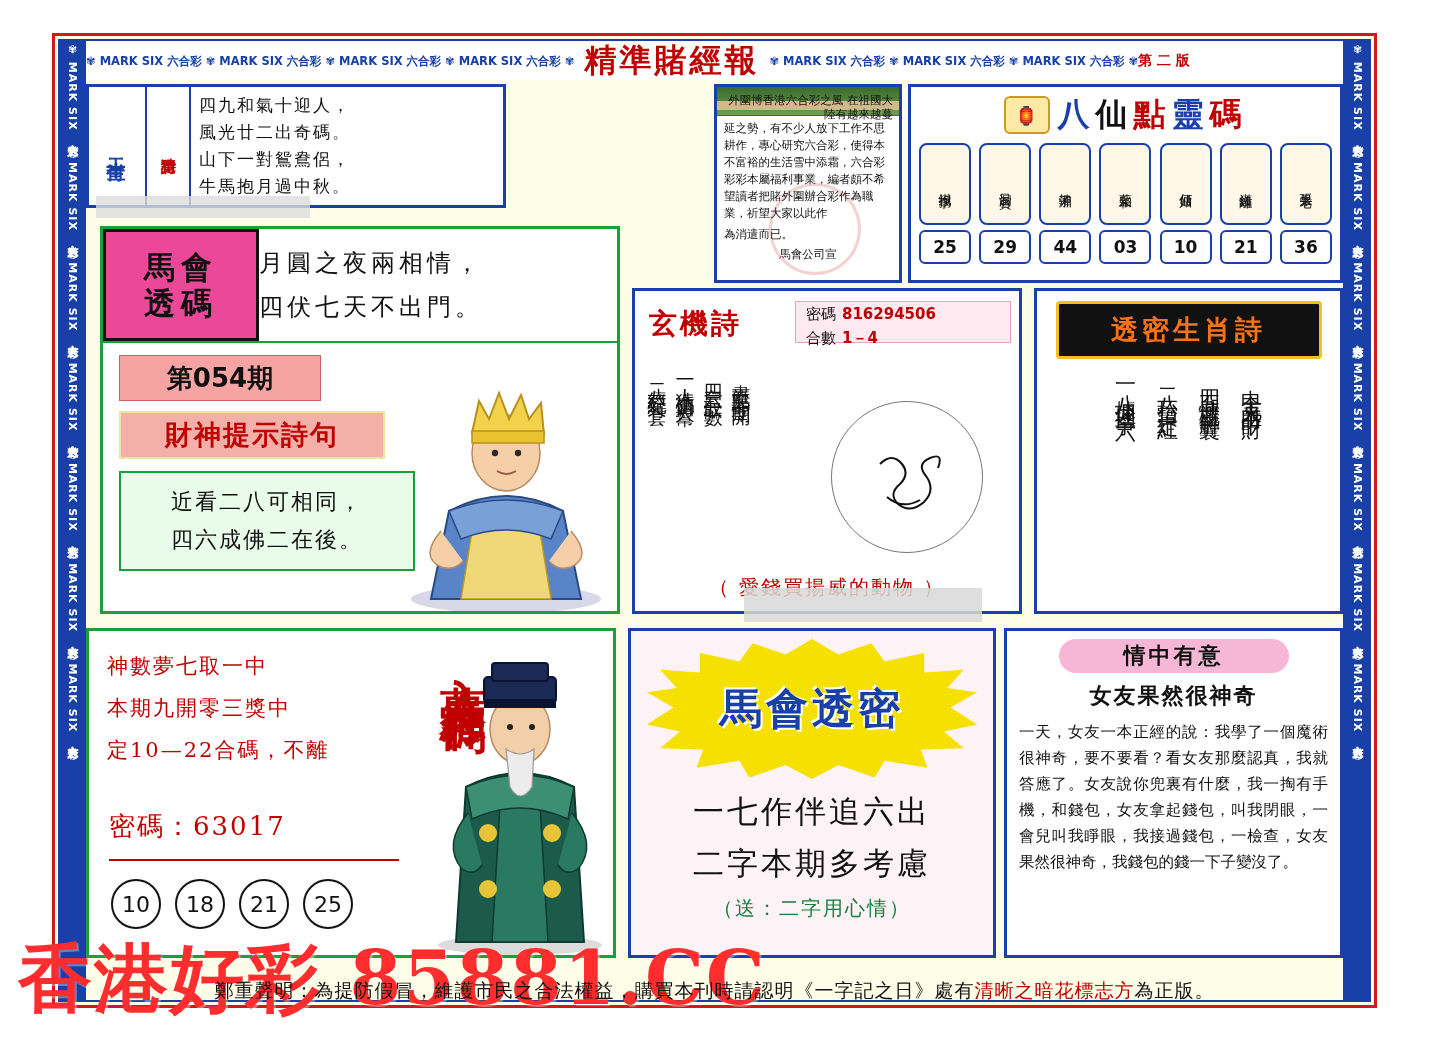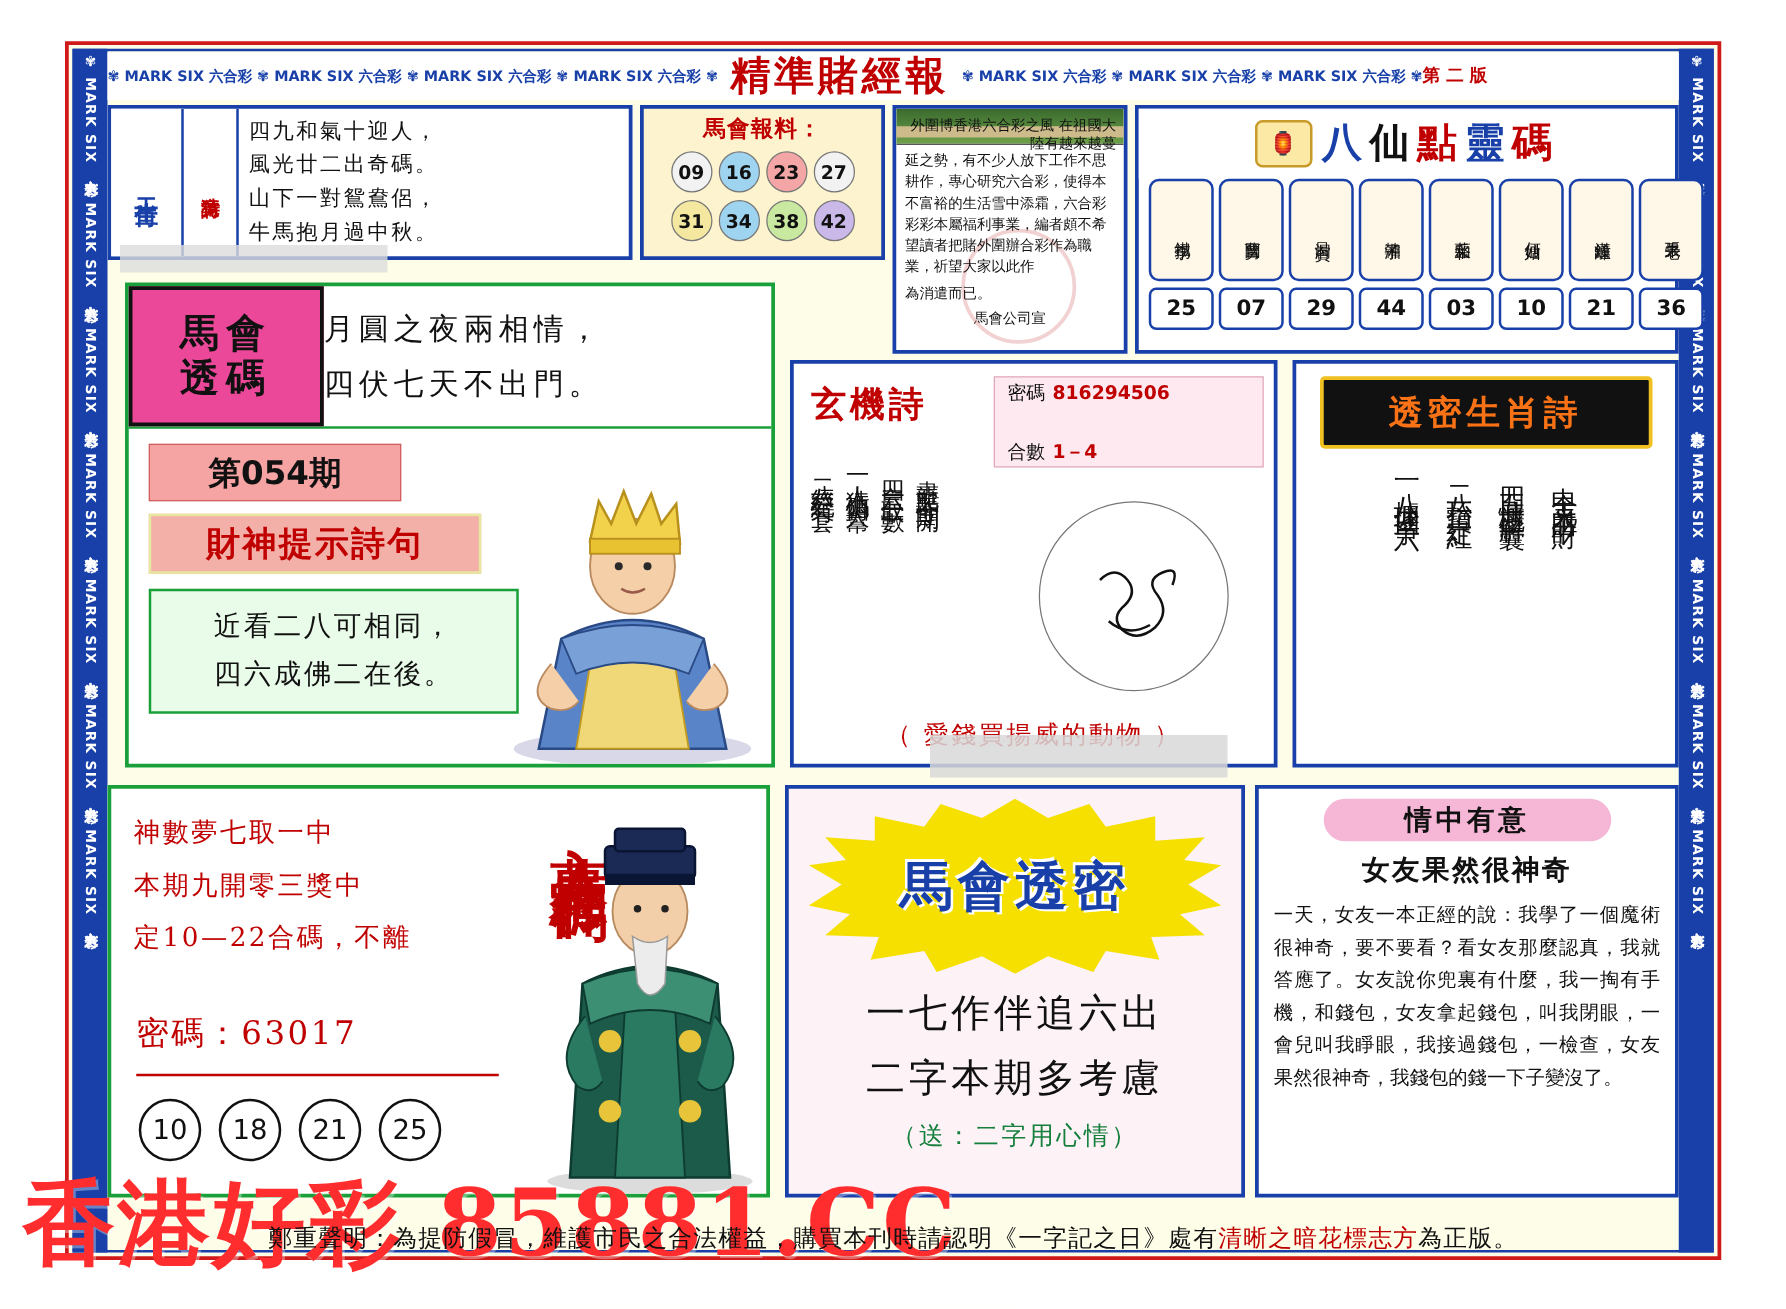--- a/index.html
+++ b/index.html
@@ -197,21 +197,21 @@
     position:absolute;right:6px;bottom:0px;width:210px;height:250px;
   }
   
   .b-xuanji{left:632px;top:288px;width:390px;height:326px;border:3px solid #1840a8;background:#ffffff;}
   .xj-title{
     position:absolute;left:14px;top:14px;
     font-family:"DejaVu Serif","Liberation Serif",serif;
     font-size:28px;font-weight:bold;color:#c00000;letter-spacing:3px;
   }
   .xj-code{
-    position:absolute;right:8px;top:10px;width:216px;height:73px;
+    position:absolute;right:8px;top:10px;width:216px;height:42px;
     background:#fde9ef;border:1px solid #e0a8bf;
     display:flex;flex-direction:column;justify-content:space-between;padding-left:10px;
     box-sizing:border-box;
   }
   .xj-code div{font-size:15px;color:#111;line-height:24px;}
   .xj-code b{color:#c00000;font-weight:bold;margin-left:6px;}
   .xj-verse{
     position:absolute;left:10px;top:78px;display:flex;flex-direction:row-reverse;
     gap:2px;
   }
@@ -371,35 +371,20 @@
       <div class="v2">竟猜詩</div>
     </div>
     <div class="zod-poem">
       <div>四九和氣十迎人，</div>
       <div>風光廿二出奇碼。</div>
       <div>山下一對鴛鴦侶，</div>
       <div>牛馬抱月過中秋。</div>
     </div>
   </div>
 
-  <div class="box b-report">
-    <div class="rep-title">馬會報料：</div>
-    <div class="rep-balls">
-      <div class="ball" style="background:#f2f2f2">09</div>
-      <div class="ball" style="background:#9fd4f0">16</div>
-      <div class="ball" style="background:#f4a6a6">23</div>
-      <div class="ball" style="background:#f2f2f2">27</div>
-    </div>
-    <div class="rep-balls">
-      <div class="ball" style="background:#f4e8a0">31</div>
-      <div class="ball" style="background:#9fd4f0">34</div>
-      <div class="ball" style="background:#c9e8a0">38</div>
-      <div class="ball" style="background:#c9b8e8">42</div>
-    </div>
-  </div>
 
   <div class="box b-note">
     <div class="note-photo">
       <div class="ph-line"></div>
     </div>
     <div class="note-head">外圍博香港六合彩之風
 在祖國大陸有越來越蔓</div>
     <div class="stamp"></div>
     <div class="note-body">延之勢，有不少人放下工作不思耕作，專心研究六合彩，使得本不富裕的生活雪中添霜，六合彩彩彩本屬福利事業，編者頗不希望讀者把賭外圍辦合彩作為職業，祈望大家以此作</div>
     <div class="note-body" style="padding-top:0">為消遣而已。</div>
@@ -412,26 +397,20 @@
       <div class="bx-title">
         <span class="c1">八</span><span class="c2">仙</span><span class="c3">點</span><span class="c1">靈</span><span class="c3">碼</span>
       </div>
     </div>
     <div class="bx-grid">
       <div class="bx-cell">
         <div class="bx-name">
             <span>鐵拐李</span>
           </div>
         <div class="bx-num">25</div>
-      </div>
-      <div class="bx-cell">
-        <div class="bx-name">
-            <span>曹國舅</span>
-          </div>
-        <div class="bx-num">07</div>
       </div>
       <div class="bx-cell">
         <div class="bx-name">
             <span>呂洞賓</span>
           </div>
         <div class="bx-num">29</div>
       </div>
       <div class="bx-cell">
         <div class="bx-name">
             <span>韓湘子</span>

